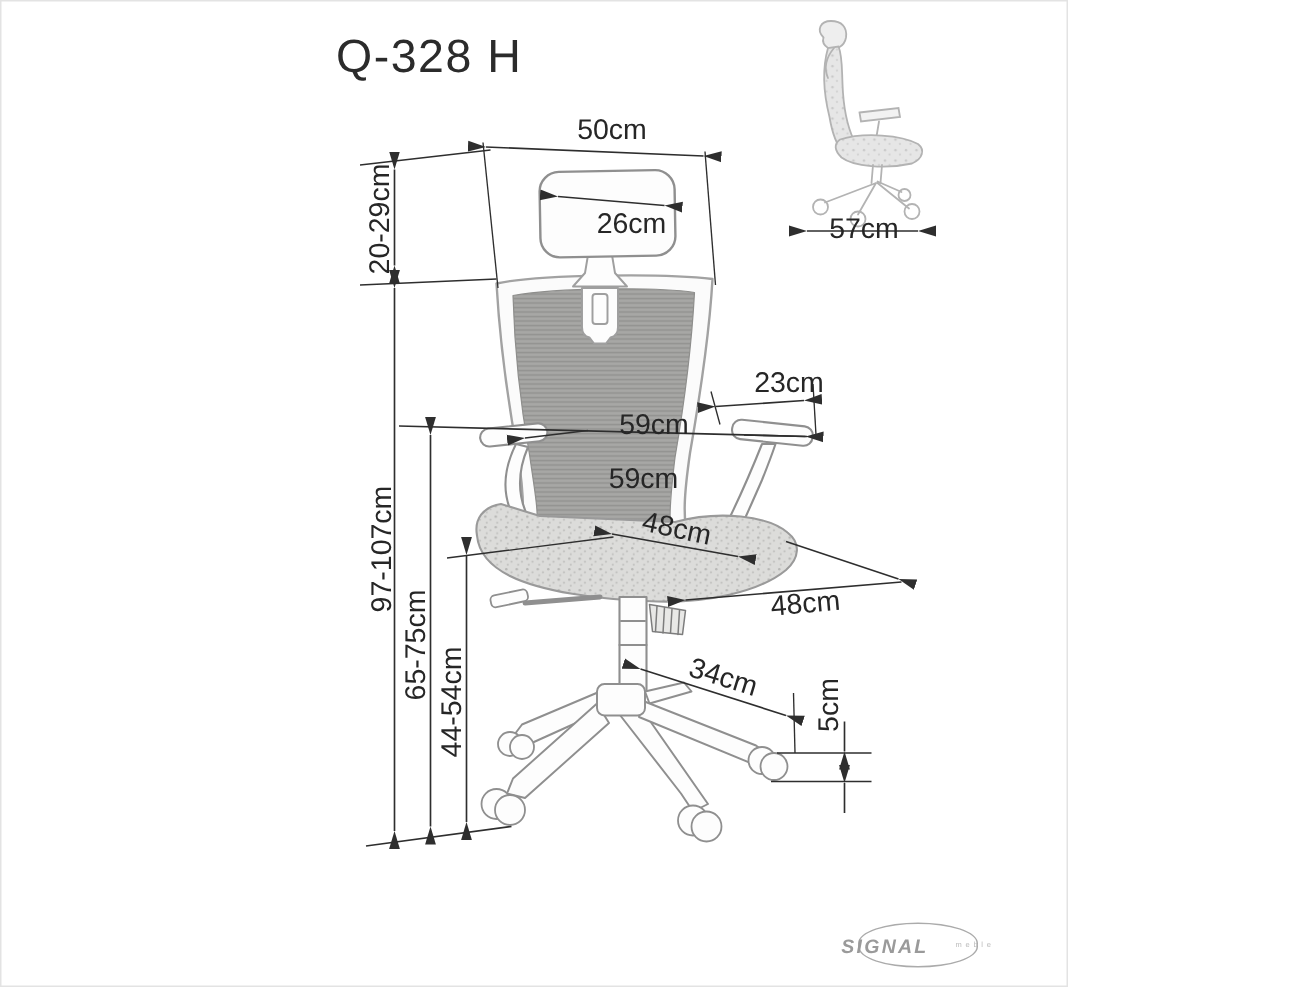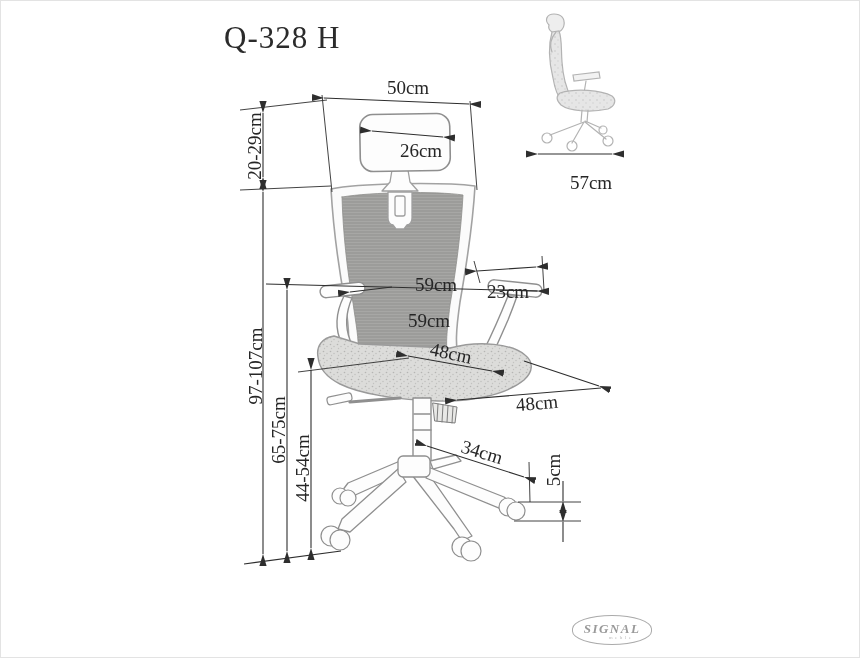--- a/index.html
+++ b/index.html
@@ -1,32 +1,32 @@
 <!DOCTYPE html>
 <html><head>
 <meta charset="utf-8">
 <style>
   html,body{margin:0;padding:0;background:#fff;}
   .canvas{
-    position:relative;width:860px;height:658px;background:#fff;overflow:hidden;
-    font-family:Liberation Serif, serif; box-shadow:inset 0 0 0 1px #e3e3e3;
+    position:relative;width:712px;height:658px;background:#fff;overflow:hidden;
+    font-family:Liberation Sans, sans-serif; box-shadow:inset 0 0 0 1px #e3e3e3;
   }
   .page-title{
     position:absolute;left:224px;top:20px;font-size:31px;color:#2b2b2b;
     letter-spacing:1px;white-space:nowrap;
   }
   .dim-label{
     position:absolute;font-size:19px;color:#262626;white-space:nowrap;
     transform:translate(-50%,-50%);line-height:1;
   }
   .rot-ccw{transform:translate(-50%,-50%) rotate(-90deg);}
   .logo{
     position:absolute;left:572px;top:615px;width:78px;height:28px;
     border:1.5px solid #ababab;border-radius:50%/46%;
-    display:flex;flex-direction:column;align-items:center;justify-content:center;
+    display:flex;align-items:center;justify-content:center;
   }
   .logo-name{
     font-size:13px;font-weight:bold;font-style:italic;color:#9a9a9a;
     letter-spacing:1.5px;line-height:1;margin-top:1px;
   }
   .logo-sub{
     font-size:5px;color:#bcbcbc;letter-spacing:2.5px;line-height:1;margin-left:18px;
   }
   svg{position:absolute;left:0;top:0;}
 </style>
@@ -193,30 +193,30 @@
 
       <line x1="538" y1="154" x2="612" y2="154" marker-start="url(#arr)" marker-end="url(#arr)"></line>
     </g>
   </svg>
 
   <div class="page-title">Q-328 H</div>
 
   <div class="dim-label" style="left:408px;top:87px;">50cm</div>
   <div class="dim-label" style="left:421px;top:150px;">26cm</div>
   <div class="dim-label rot-ccw" style="left:254px;top:146px;">20-29cm</div>
-  <div class="dim-label" style="left:508px;top:256px;margin-top:35px;">23cm</div>
+  <div class="dim-label" style="left:526px;top:256px;">23cm</div>
   <div class="dim-label" style="left:436px;top:284px;">59cm</div>
   <div class="dim-label" style="left:429px;top:320px;">59cm</div>
   <div class="dim-label" style="left:451px;top:353px;transform:translate(-50%,-50%) rotate(12deg);">48cm</div>
   <div class="dim-label" style="left:537px;top:403px;transform:translate(-50%,-50%) rotate(-5deg);">48cm</div>
   <div class="dim-label" style="left:482px;top:452px;transform:translate(-50%,-50%) rotate(17deg);">34cm</div>
   <div class="dim-label rot-ccw" style="left:553px;top:470px;">5cm</div>
   <div class="dim-label rot-ccw" style="left:255px;top:366px;">97-107cm</div>
   <div class="dim-label rot-ccw" style="left:278px;top:430px;">65-75cm</div>
   <div class="dim-label rot-ccw" style="left:302px;top:468px;">44-54cm</div>
-  <div class="dim-label" style="left:576px;top:182px;margin-left:15px;">57cm</div>
+  <div class="dim-label" style="left:576px;top:153px;">57cm</div>
 
   <div class="logo">
     <div class="logo-name">SIGNAL</div>
     <div class="logo-sub">meble</div>
   </div>
 
 </div>
 
 </body></html>

